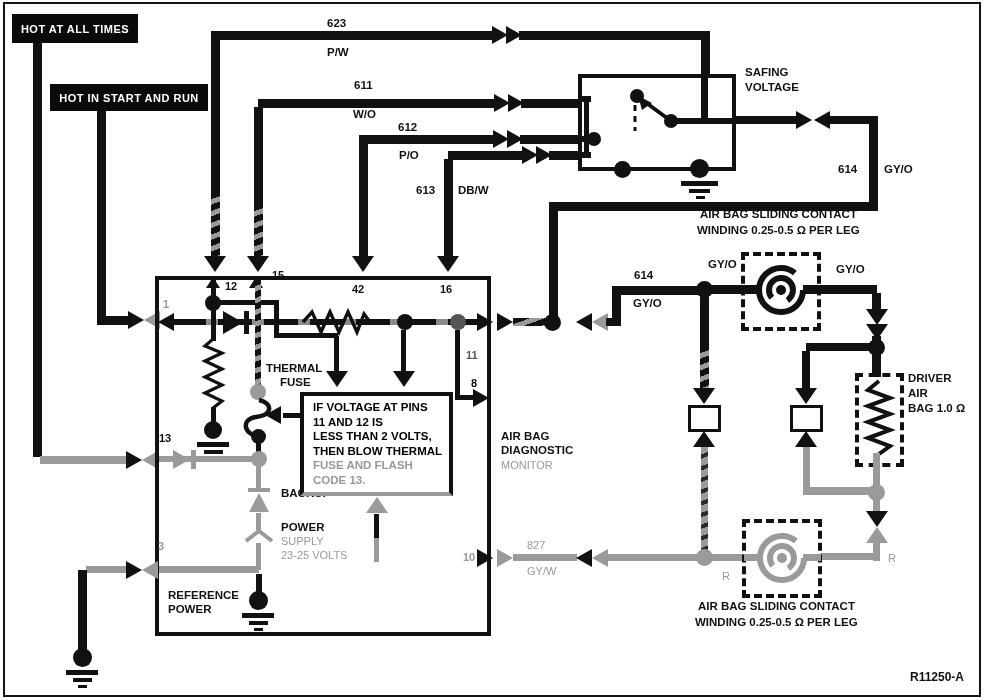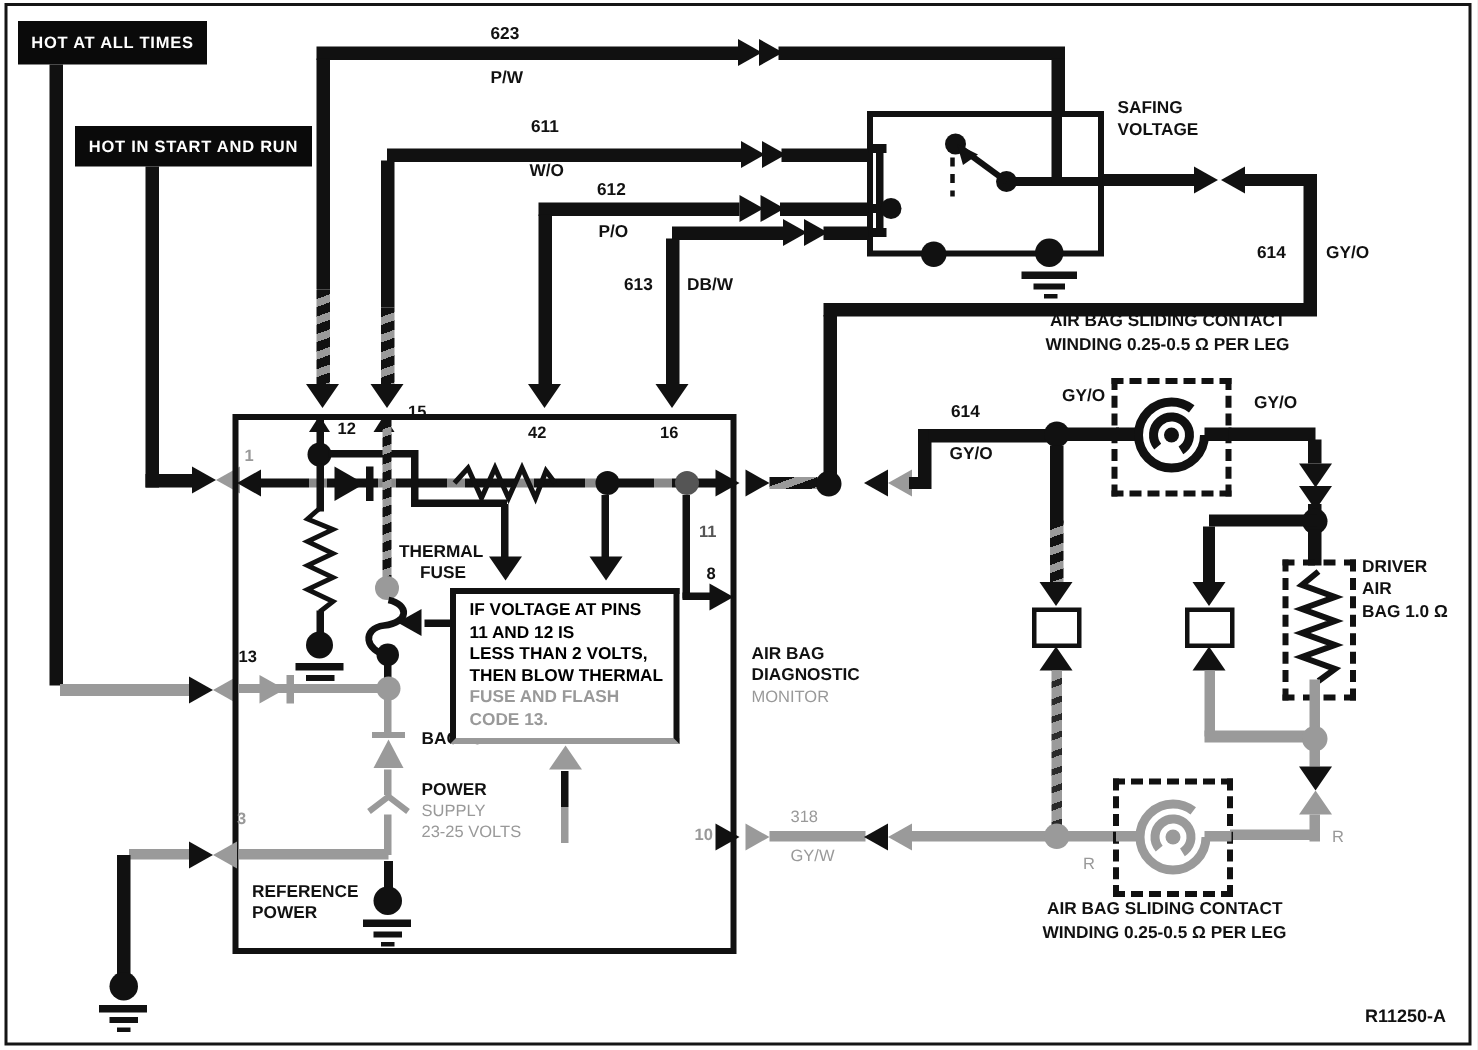--- a/index.html
+++ b/index.html
@@ -195,21 +195,21 @@
   <div class="wg" style="left:873px;top:543px;width:7px;height:18px"></div>
   <div class="wg" style="left:820px;top:553px;width:58px;height:7px"></div>
   <div class="lblg" style="left:888px;top:552px">R</div>
 
   <div class="ar" style="left:477px;top:549px"></div>
   <div class="ar g" style="left:497px;top:549px"></div>
   <div class="wg" style="left:513px;top:554px;width:64px;height:7px"></div>
   <div class="al" style="left:576px;top:549px"></div>
   <div class="al g" style="left:592px;top:549px"></div>
   <div class="wg" style="left:606px;top:554px;width:92px;height:7px"></div>
-  <div class="lblg" style="left:527px;top:539px">318</div>
+  <div class="lblg" style="left:527px;top:539px">827</div>
   <div class="lblg" style="left:527px;top:565px">GY/W</div>
   <div class="dotg" style="left:696px;top:549px;width:17px;height:17px"></div>
   <div class="wg" style="left:709px;top:554px;width:35px;height:7px"></div>
   <div class="lblg" style="left:722px;top:570px">R</div>
   <div class="dash" style="left:742px;top:519px;width:80px;height:79px"></div>
   <div class="wg" style="left:744px;top:554px;width:16px;height:7px"></div>
   <div class="wg" style="left:803px;top:554px;width:18px;height:7px"></div>
   <svg style="left:754px;top:530px" width="56" height="56" viewBox="0 0 56 56">
     <circle cx="28" cy="28" r="22" fill="none" stroke="#9a9a9a" stroke-width="6" stroke-dasharray="118 20"></circle>
     <circle cx="28" cy="28" r="12" fill="none" stroke="#9a9a9a" stroke-width="6" stroke-dasharray="58 17" transform="rotate(140 28 28)"></circle>

